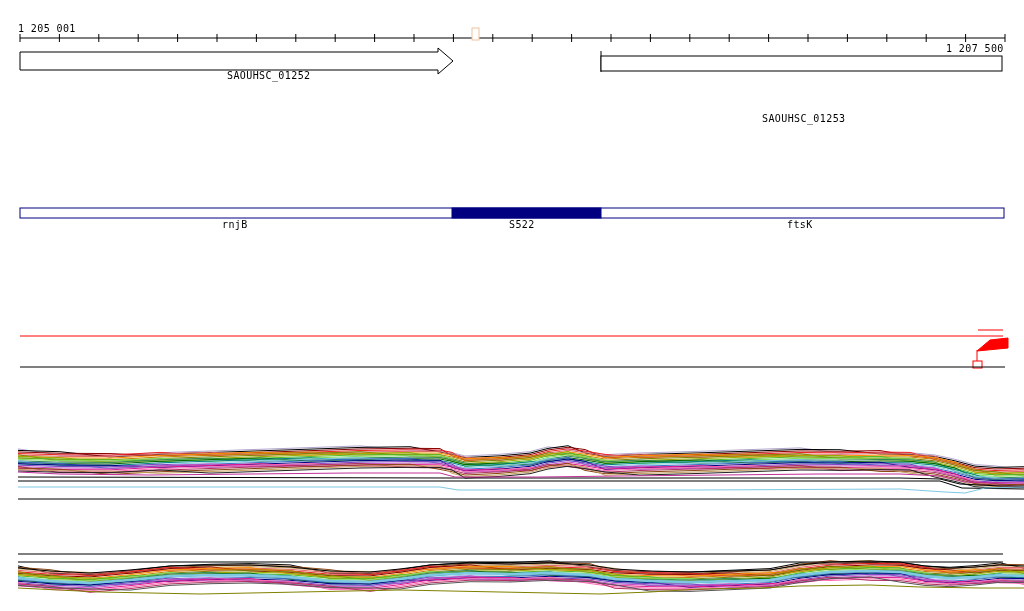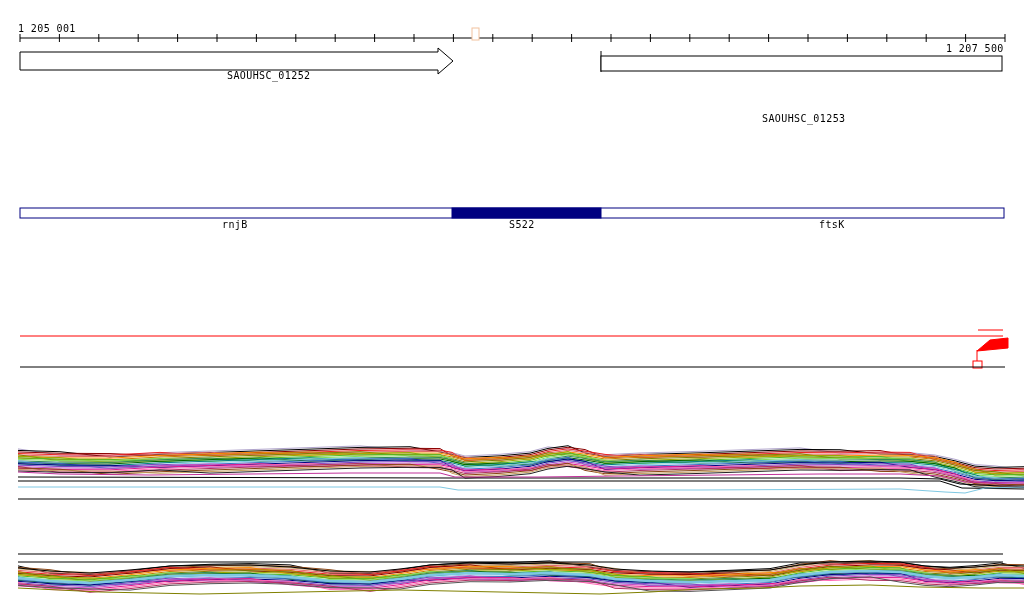--- a/index.html
+++ b/index.html
@@ -11,21 +11,21 @@
   .lbl{
     position:absolute;font:10px "DejaVu Sans Mono","Liberation Mono",monospace;
     color:#000;white-space:pre;letter-spacing:0.4px;
   }
   #ruler-start{left:18px;top:23px;}
   #ruler-end{left:946px;top:13px;margin-top:30px;}
   #gene1-lbl{left:195px;top:70px;margin-left:32px;}
   #gene2-lbl{left:762px;top:80px;margin-top:33px;}
   #rnjb-lbl{left:222px;top:219px;}
   #s522-lbl{left:509px;top:219px;}
-  #ftsk-lbl{left:787px;top:219px;margin-left:32px;}
+  #ftsk-lbl{left:787px;top:219px;}
   #u6-lbl{left:1064px;top:343px;text-decoration:underline;}
 </style>
 </head>
 <body>
 
 <svg id="gfx" width="1024" height="611">
     <polyline points="20,38 1005,38" fill="none" stroke="#000" stroke-width="1"></polyline>
     <polyline points="20,34 20,42" fill="none" stroke="#000" stroke-width="1"></polyline>
     <polyline points="59.4,34 59.4,42" fill="none" stroke="#000" stroke-width="1"></polyline>
     <polyline points="98.8,34 98.8,42" fill="none" stroke="#000" stroke-width="1"></polyline>

